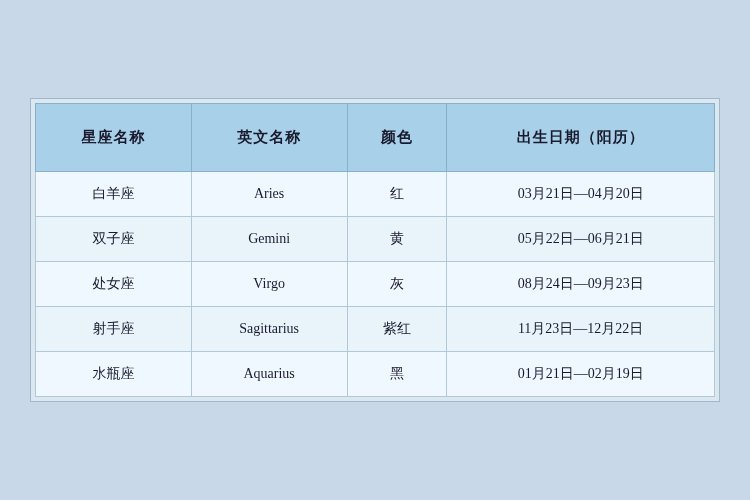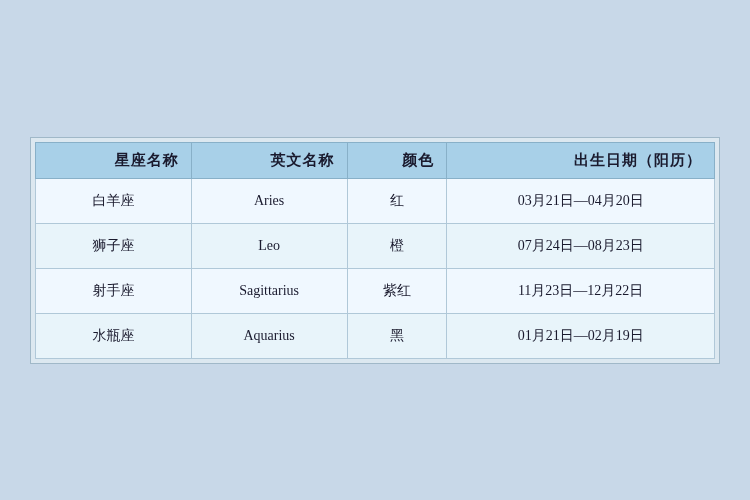--- a/index.html
+++ b/index.html
@@ -28,22 +28,22 @@
       border-collapse: collapse;
       width: 680px;
     }
 
     thead tr {
       background-color: #a8d0e8;
     }
 
     thead th {
       border: 1px solid #88b0c8;
-      padding: 8px 12px;
-      text-align: right;
+      padding: 24px 12px;
+      text-align: center;
       font-size: 15px;
       font-weight: bold;
       color: #1a1a2e;
       letter-spacing: 1px;
     }
 
     tbody tr {
       background-color: #f0f8ff;
     }
 
@@ -82,24 +82,30 @@
     </thead>
     <tbody>
 
     <tr>
           <td>白羊座</td>
           <td>Aries</td>
           <td>红</td>
           <td>03月21日—04月20日</td>
         </tr>
         <tr>
-          <td>狮子座</td>
-          <td>Leo</td>
-          <td>橙</td>
-          <td>07月24日—08月23日</td>
+          <td>双子座</td>
+          <td>Gemini</td>
+          <td>黄</td>
+          <td>05月22日—06月21日</td>
+        </tr>
+        <tr>
+          <td>处女座</td>
+          <td>Virgo</td>
+          <td>灰</td>
+          <td>08月24日—09月23日</td>
         </tr>
         <tr>
           <td>射手座</td>
           <td>Sagittarius</td>
           <td>紫红</td>
           <td>11月23日—12月22日</td>
         </tr>
         <tr>
           <td>水瓶座</td>
           <td>Aquarius</td>

